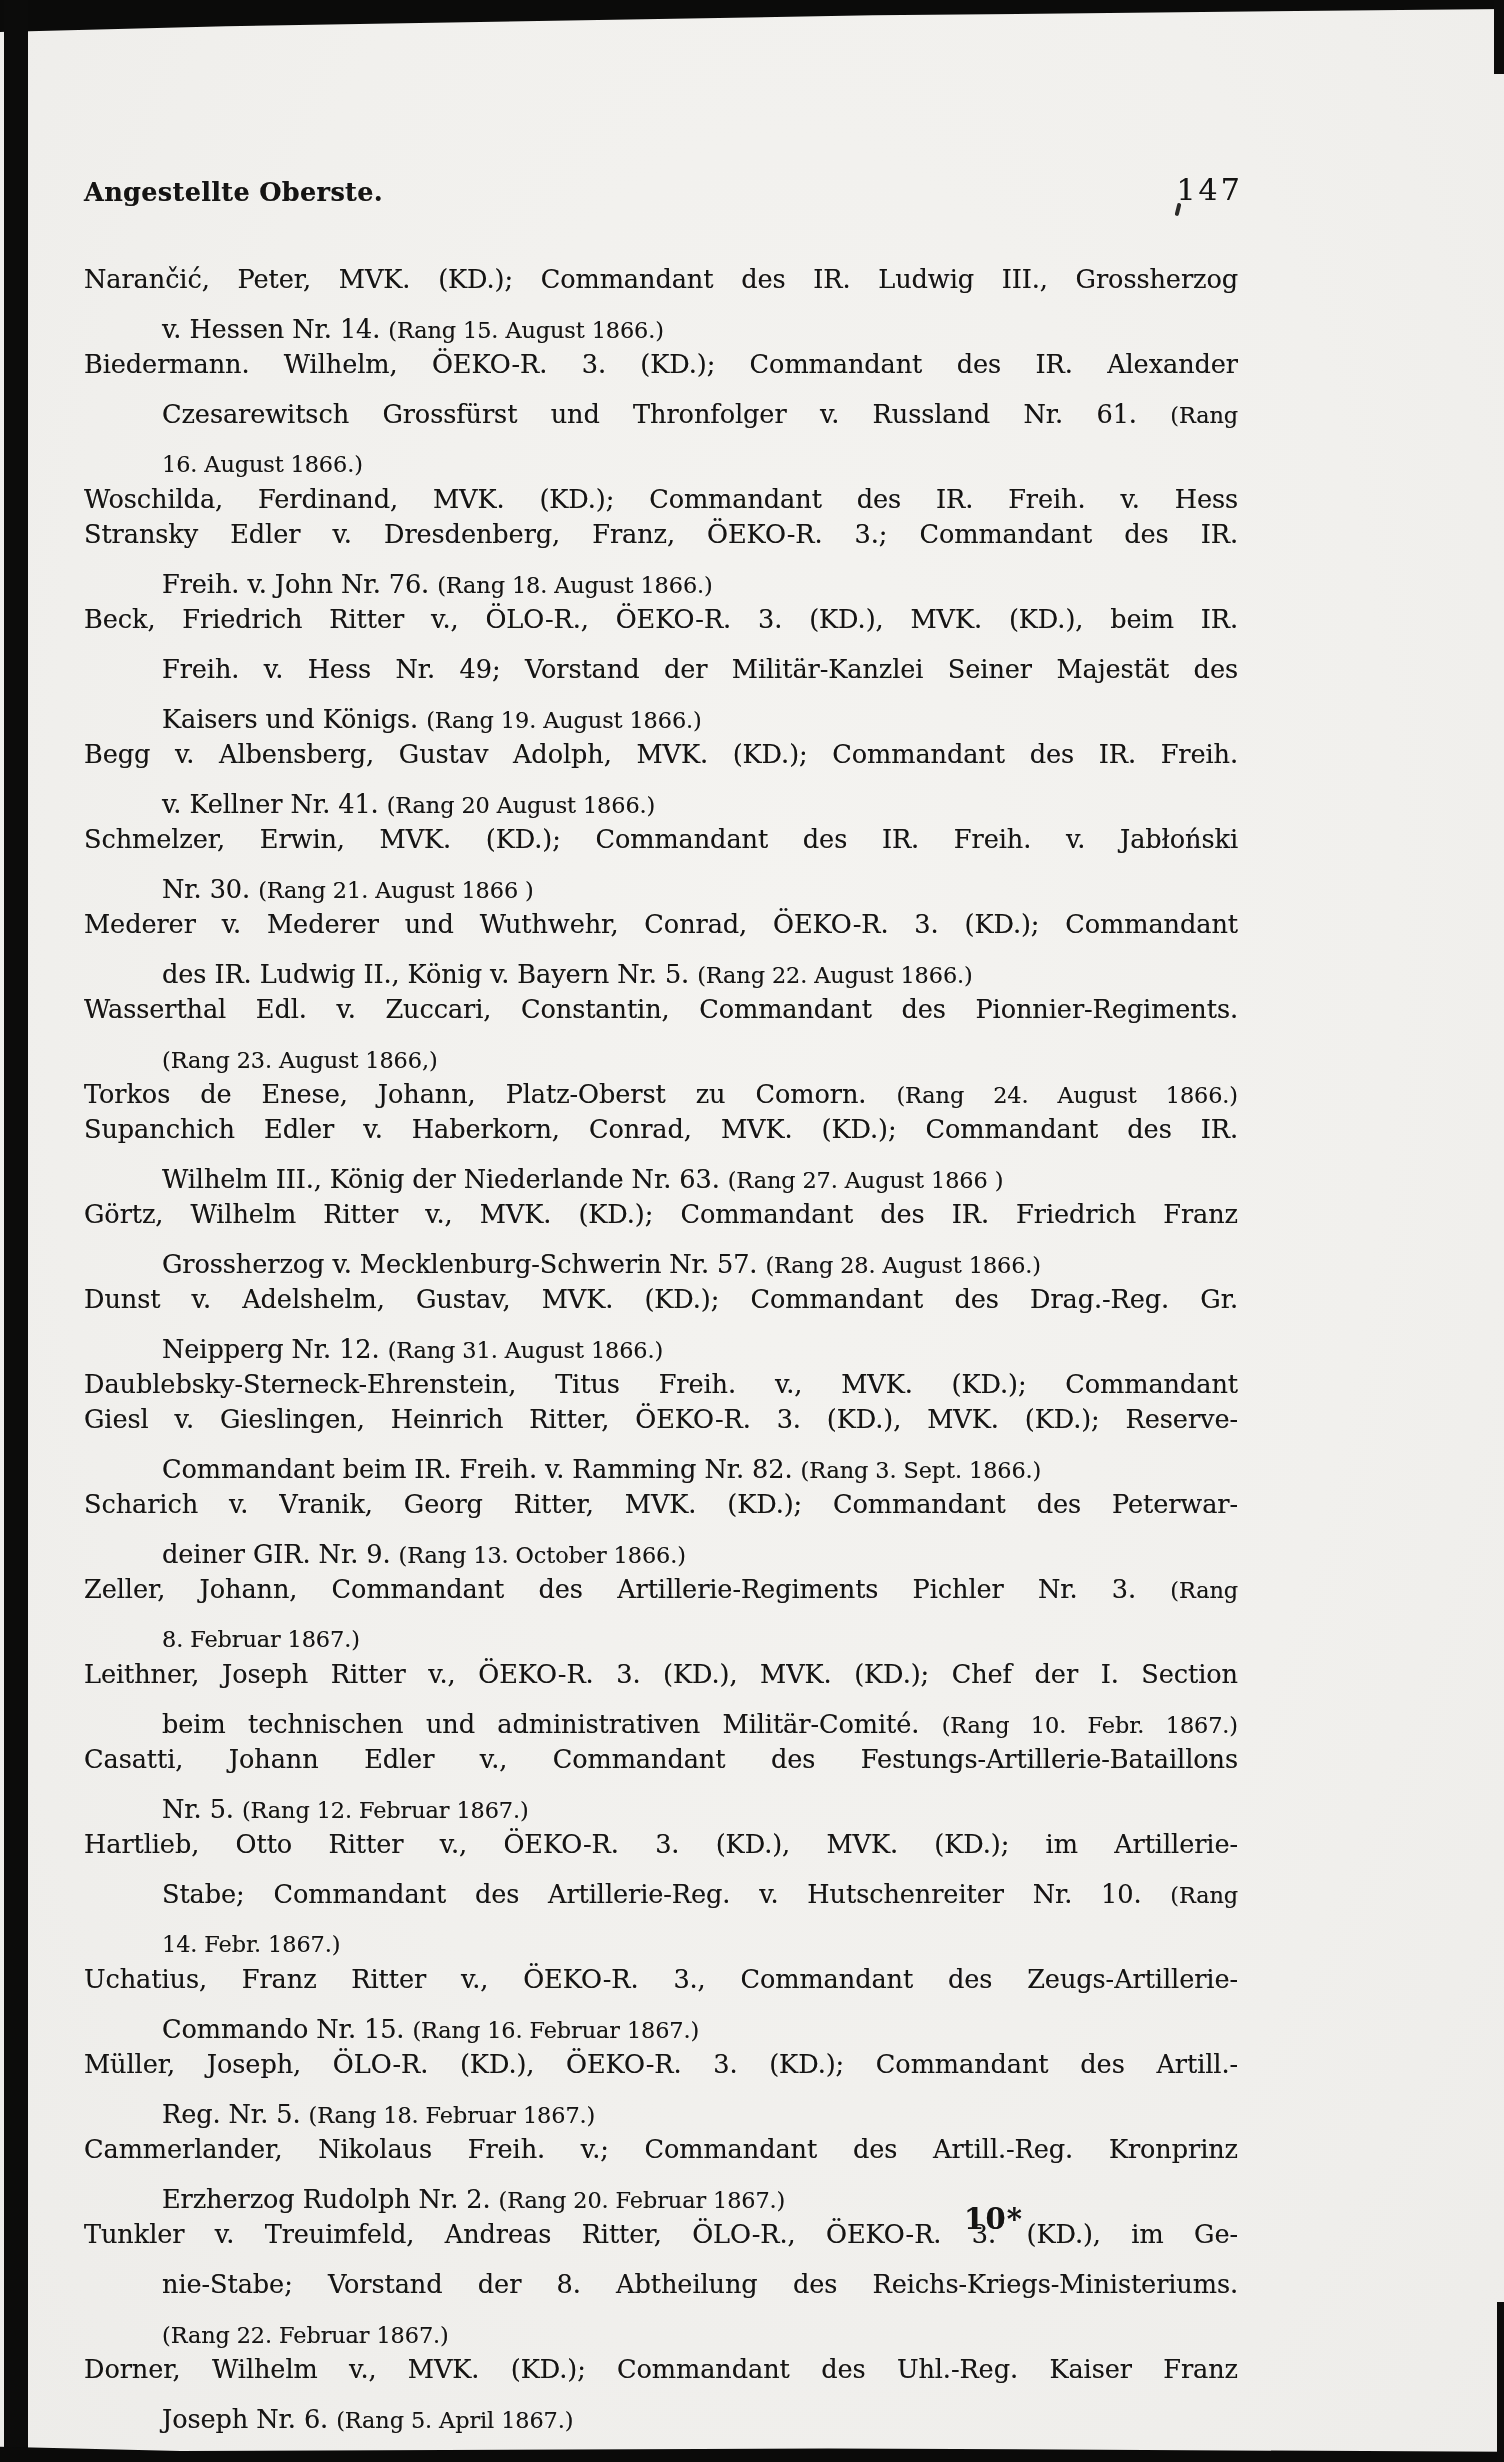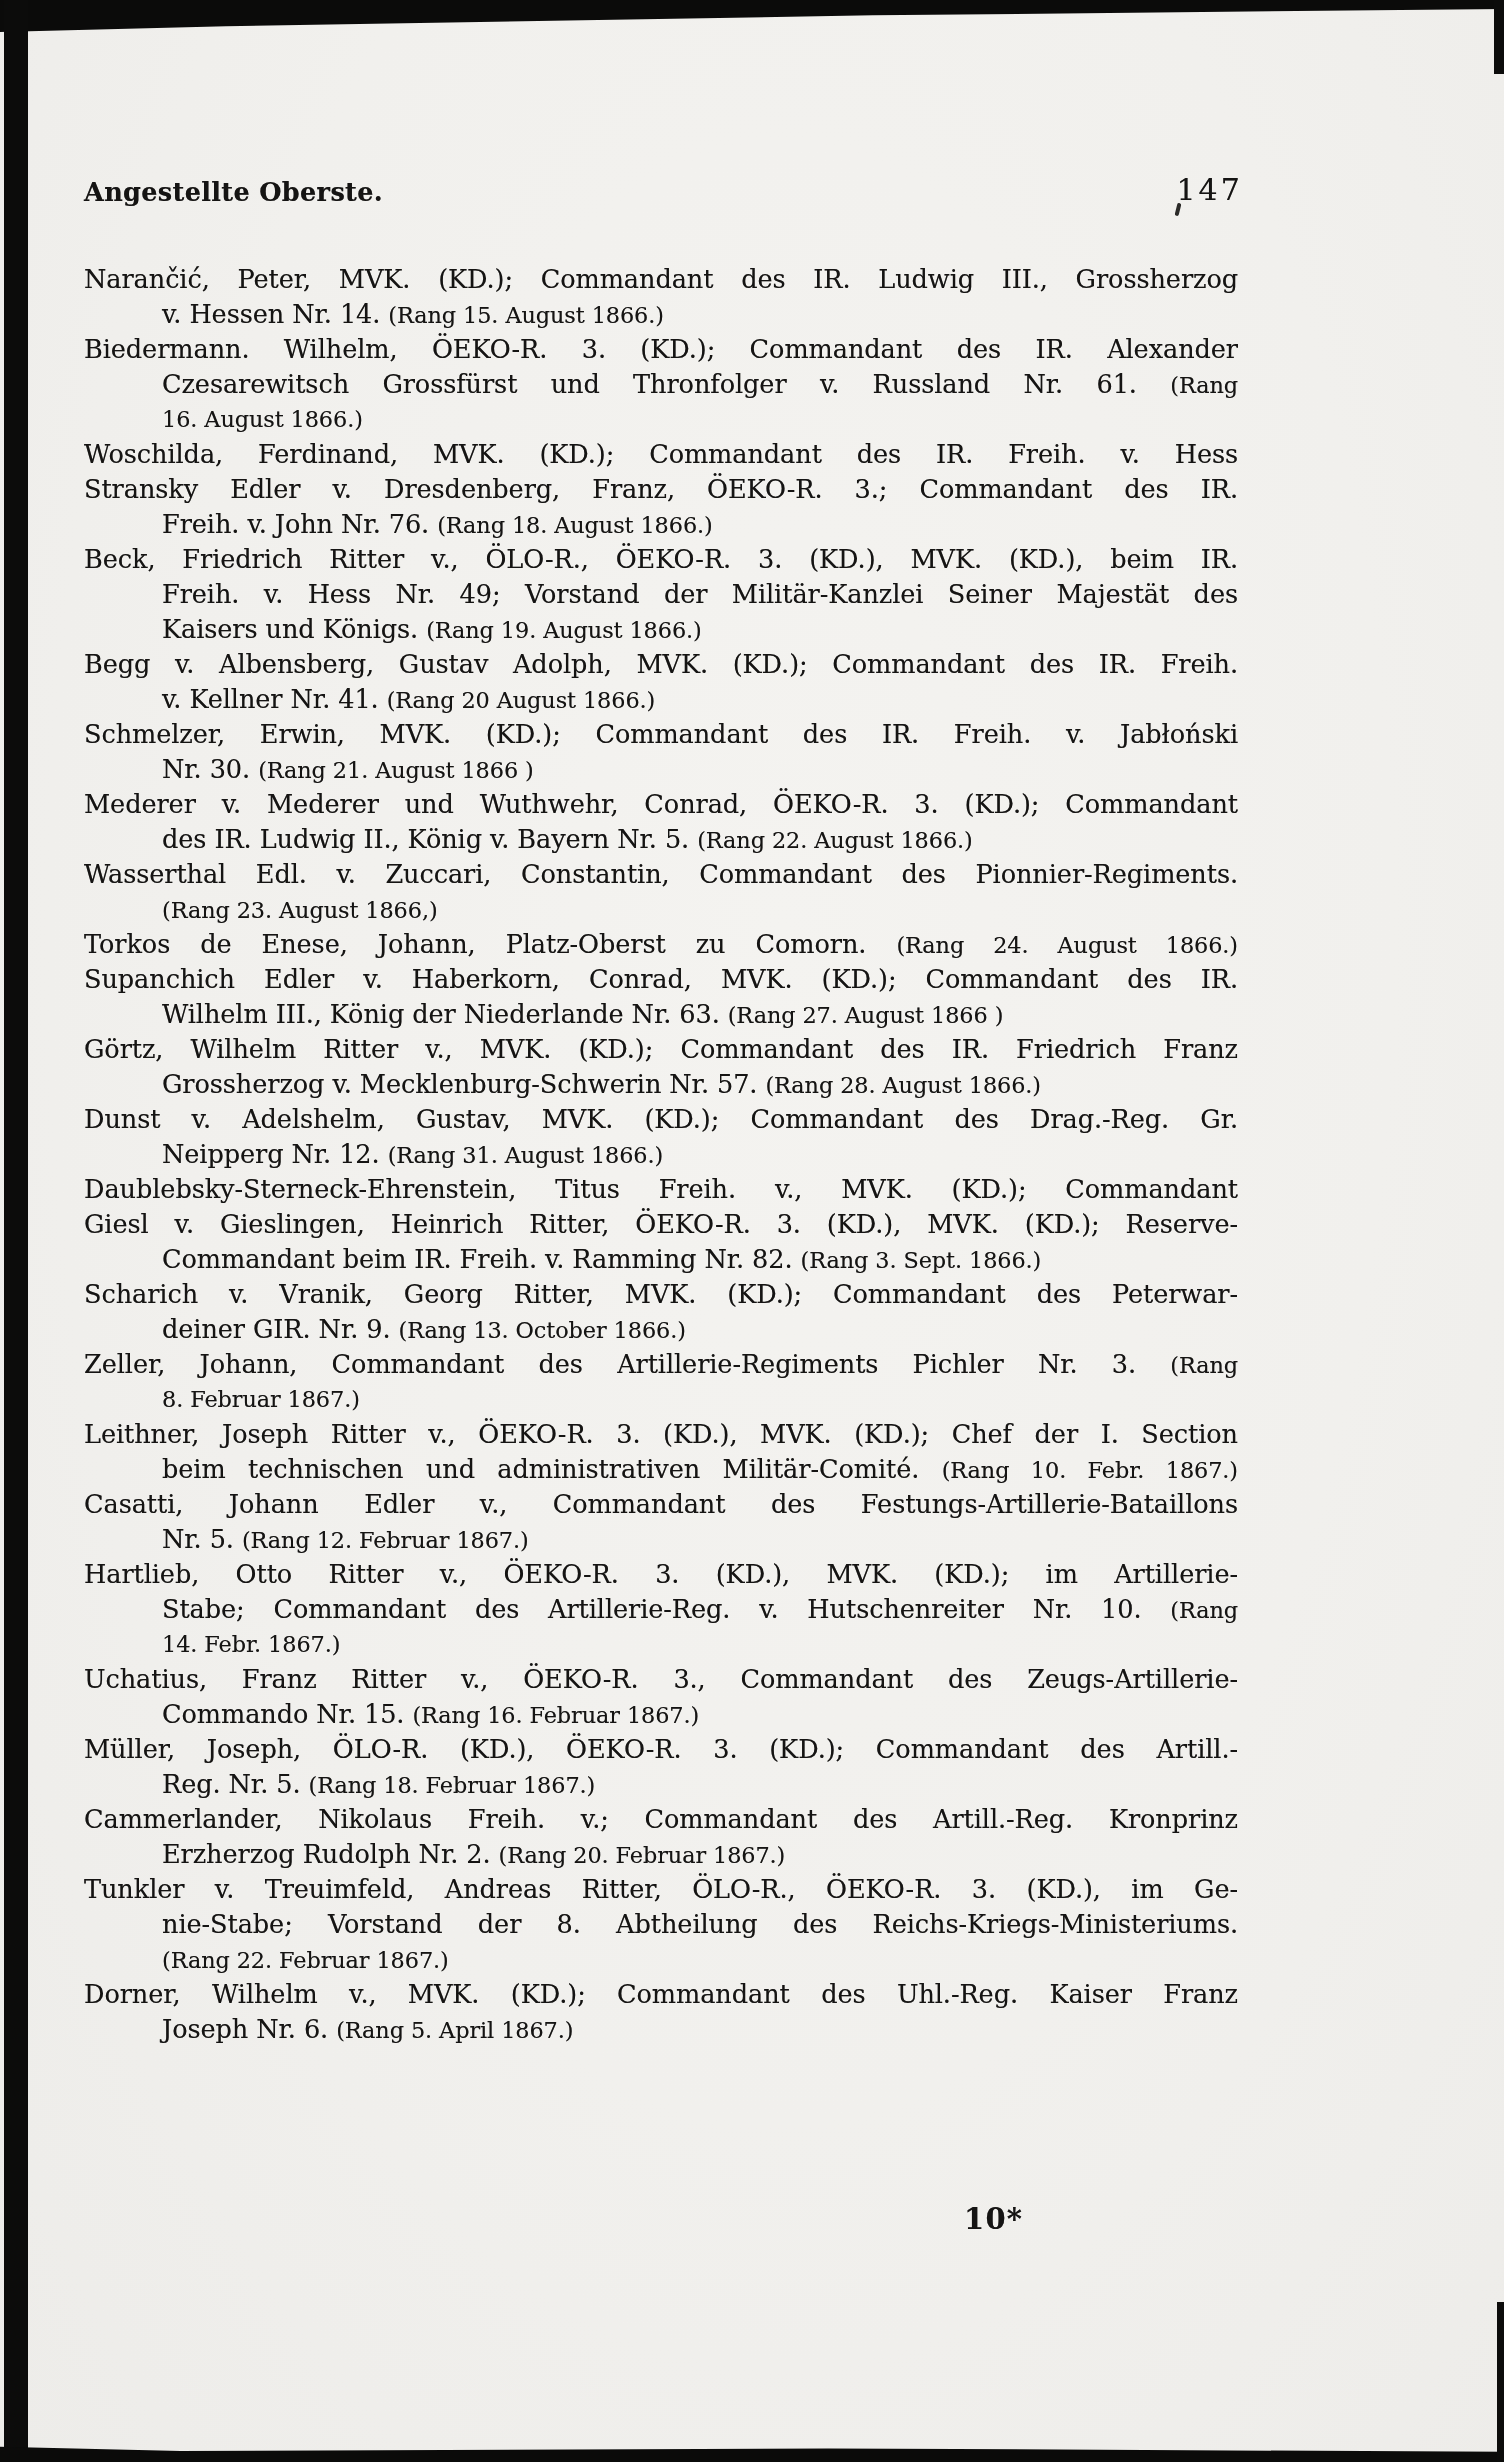--- a/index.html
+++ b/index.html
@@ -40,21 +40,21 @@
   }
   
   .textblock { position:absolute; left:84px; top:262px; width:1154px; color:#151413; }
   .line {
     height:35px; line-height:35px;
     font-size:25.6px; font-weight:400; letter-spacing:-0.1px;
     white-space:nowrap; overflow:visible;
     text-shadow:0 0 0.6px rgba(21,20,19,0.45);
   }
   .line.fill { white-space:normal; text-align:justify; text-align-last:justify; overflow:hidden; }
-  .line.indent { padding-left:78px; }
+  .line.indent { padding-left:78px;margin-top:15px; }
   .rang { font-size:22.4px; }
   .line.sm { font-size:22.4px; }
   
   .footer {
     position:absolute; left:964px; top:2202px; color:#151413;
     font-size:29px; font-weight:700; letter-spacing:1.2px;
     text-shadow:0 0 0.6px rgba(21,20,19,0.5);
   }
 </style>
 </head>

